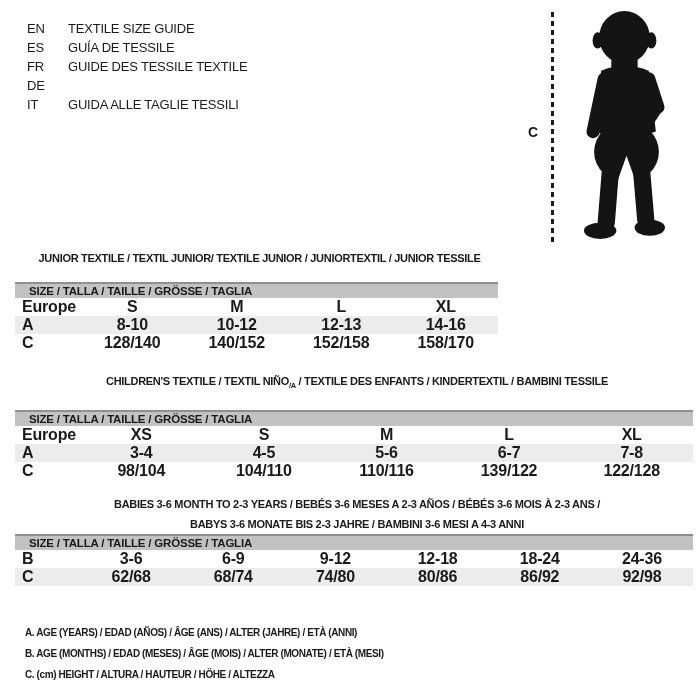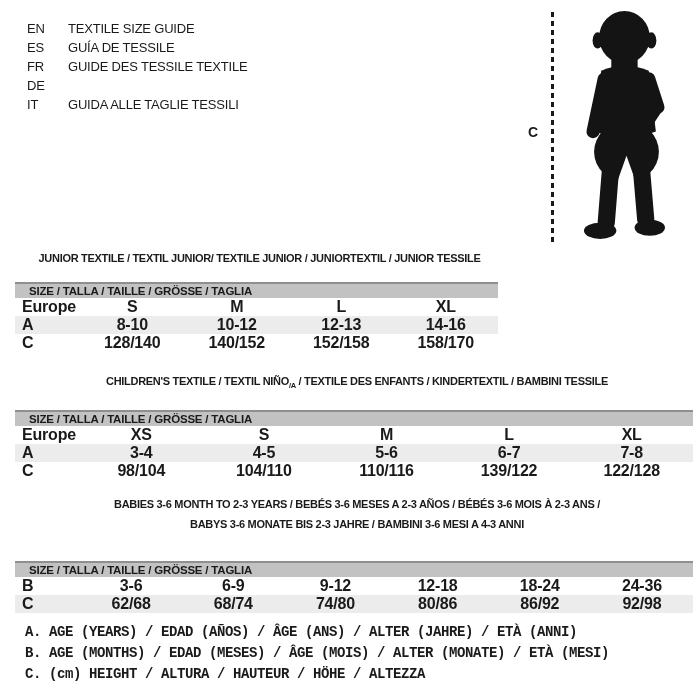--- a/index.html
+++ b/index.html
@@ -26,33 +26,33 @@
   .measure-label{position:absolute;left:528px;top:124px;font-size:14px;font-weight:700;}
   .baby-svg{position:absolute;left:563px;top:8px;width:128px;height:238px;}
 
   
   .section{position:absolute;left:15px;}
   .sec1{top:251px;width:483px;}
   .sec2{top:374px;width:678px;}
   .sec3{top:494px;width:678px;}
   .section-title{font-size:11px;font-weight:700;letter-spacing:-0.3px;line-height:14px;
     margin-left:6px;margin-bottom:17px;white-space:nowrap;text-align:center;}
-  .sec3 .section-title{line-height:20px;margin-bottom:27px;}
+  .sec3 .section-title{line-height:20px;margin-bottom:0;}
   .section-title .sub{font-size:7.5px;vertical-align:sub;}
 
   .size-bar{height:16px;border-top:2px solid var(--barline);background:var(--bar);
     line-height:15px;padding-left:14px;font-size:11.5px;font-weight:700;letter-spacing:-0.2px;}
   .t-row{display:flex;height:18px;align-items:center;font-size:16px;font-weight:700;letter-spacing:-0.2px;}
   .t-row.shaded{background:var(--shade);}
   .label-cell{width:65px;padding-left:7px;flex:none;text-align:left;}
   .val-cell{flex:1;text-align:center;}
 
   
   .footnotes{position:absolute;left:25px;top:622px;}
-  .footnote{font-size:14px;font-weight:700;letter-spacing:-0.4px;line-height:21px;white-space:nowrap;font-family:Liberation Mono, monospace;}
+  .footnote{font-size:10px;font-weight:700;letter-spacing:-0.4px;line-height:21px;white-space:nowrap;}
 </style>
 </head>
 <body>
 
 <div class="canvas">
 
   <div class="lang-list" id="langList">
       <div class="lang-row">
         <span class="lang-code">EN</span>
         <span class="lang-label">TEXTILE SIZE GUIDE</span>

